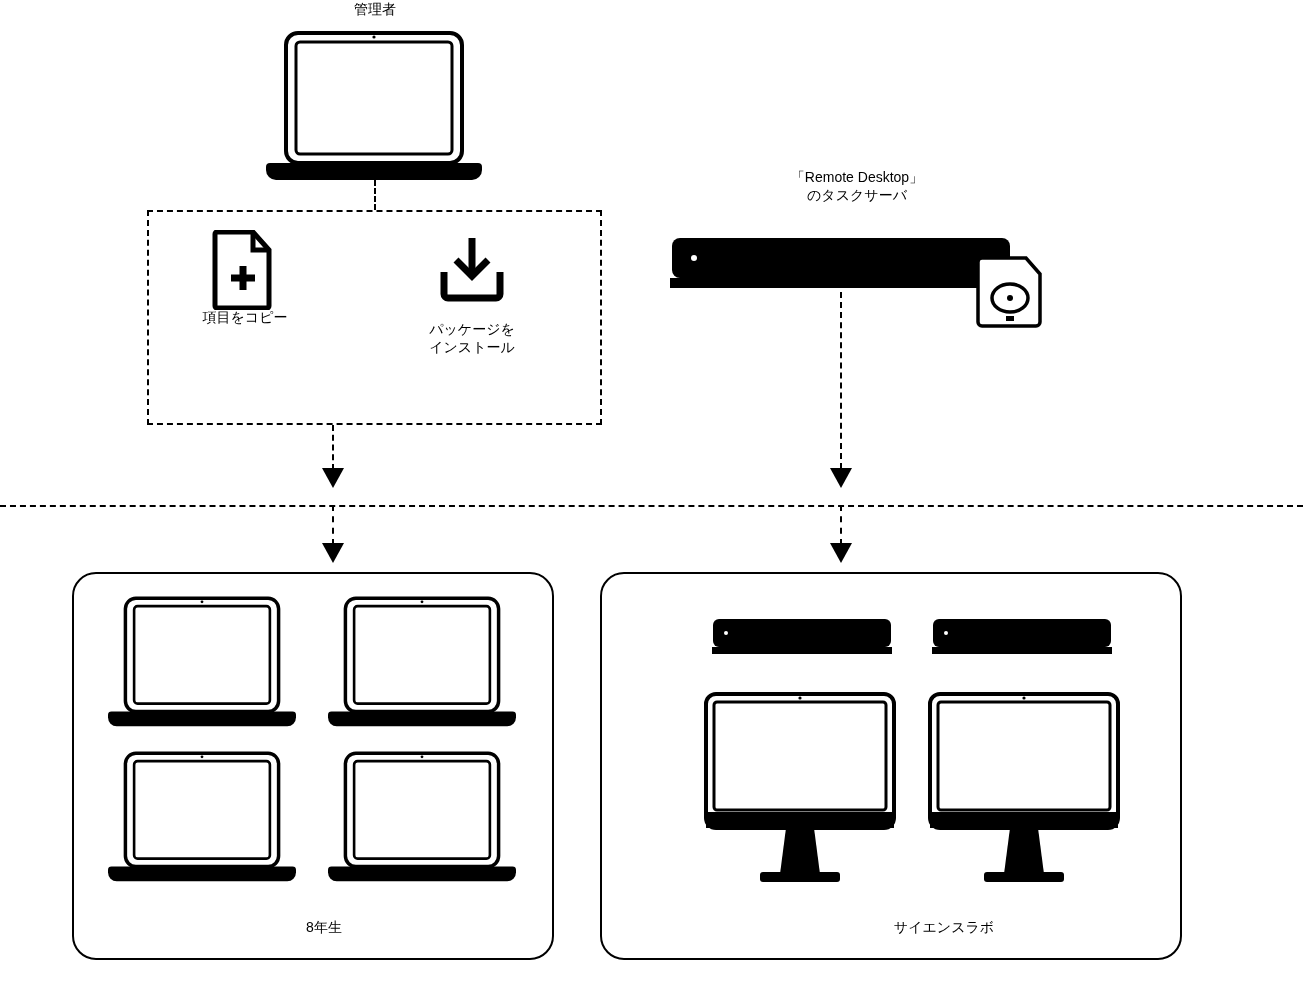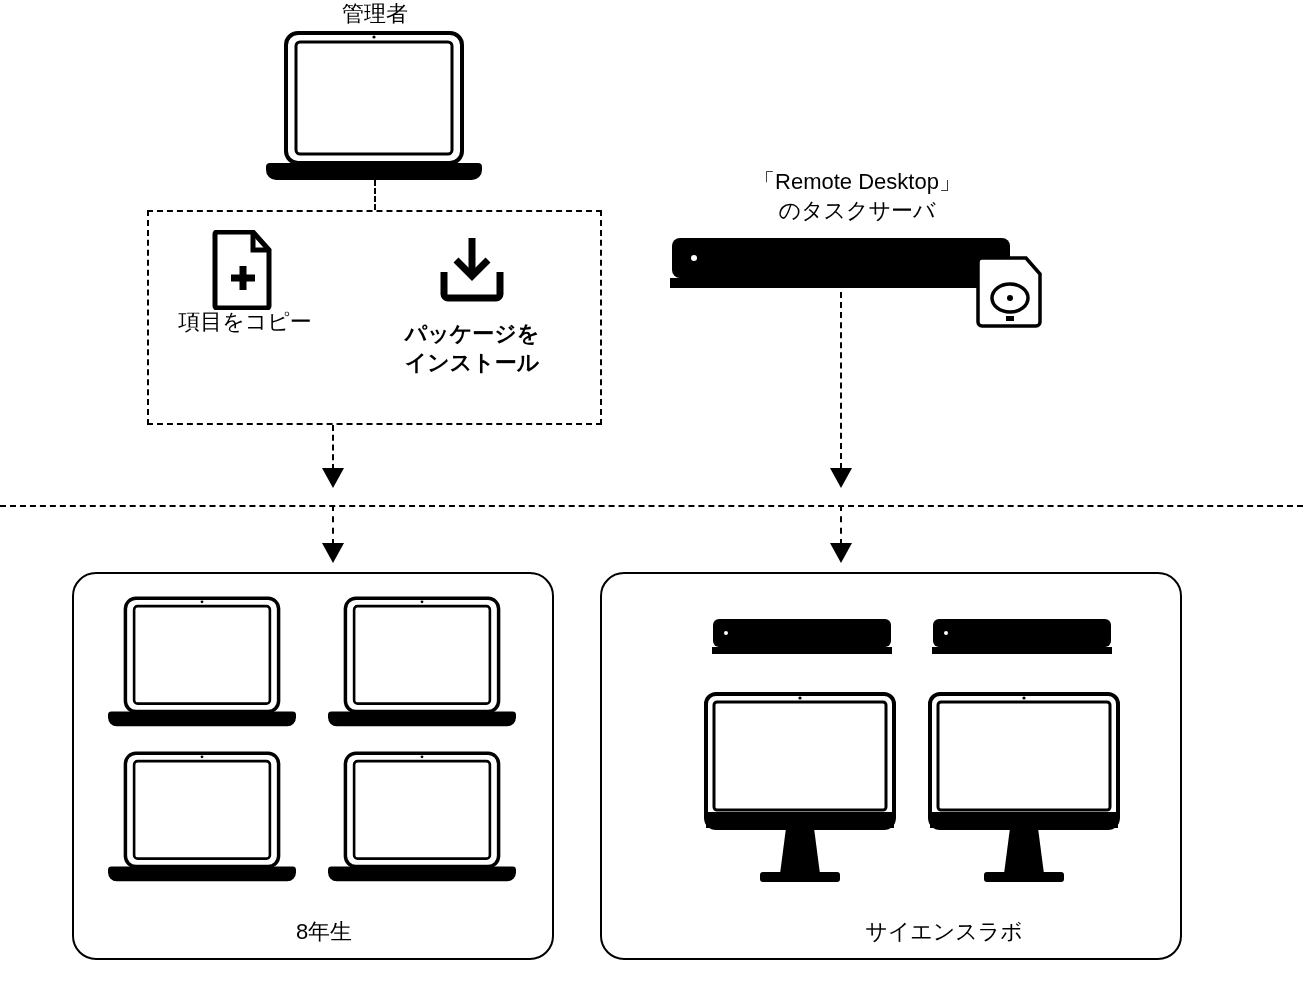--- a/index.html
+++ b/index.html
@@ -6,21 +6,21 @@
   body {
     width: 1303px;
     height: 990px;
     background: #fff;
     font-family: -apple-system, "Helvetica Neue", Arial, "Hiragino Sans", "Hiragino Kaku Gothic ProN", "Yu Gothic", Meiryo, sans-serif;
     position: relative;
     color: #000;
   }
   .label {
     position: absolute;
-    font-size: 22px;
+    font-size: 14px;
     text-align: center;
     white-space: pre;
     line-height: 1.3;
   }
   svg.icon { position: absolute; }
   .dashed-box {
     position: absolute;
     border: 2px dashed #000;
   }
   .group-box {
@@ -67,21 +67,21 @@
   <path d="M42 2 v18 h16" fill="none" stroke="#000" stroke-width="5"></path>
   <path d="M32 36 v24 M20 48 h24" stroke="#000" stroke-width="7" stroke-linecap="butt"></path>
 </svg>
 <div class="label" style="left:155px; top:308px; width:180px;">項目をコピー</div>
 
 <svg class="icon" style="left:436px; top:232px;" width="72" height="72" viewBox="0 0 72 72">
   <path d="M8 40 v22 a4 4 0 0 0 4 4 h48 a4 4 0 0 0 4 -4 V40" fill="none" stroke="#000" stroke-width="7" stroke-linecap="butt"></path>
   <path d="M36 6 v34" stroke="#000" stroke-width="7"></path>
   <path d="M20 28 l16 16 l16 -16" fill="none" stroke="#000" stroke-width="7" stroke-linejoin="miter"></path>
 </svg>
-<div class="label" style="left:382px; top:320px; width:180px;font-weight:bold;">パッケージを
+<div class="label" style="left:382px; top:320px; width:180px;">パッケージを
 インストール</div>
 
 <div class="label" style="left:727px; top:168px; width:260px;text-align:center;">「Remote Desktop」
 のタスクサーバ</div>
 
 <svg class="icon" style="left:670px; top:236px;" width="342" height="56" viewBox="0 0 342 56">
   <rect x="2" y="2" width="338" height="40" rx="8" fill="#000"></rect>
   <rect x="0" y="42" width="342" height="10" fill="#000"></rect>
   <circle cx="24" cy="22" r="3" fill="#fff"></circle>
   <rect x="240" y="15" width="80" height="14" fill="#000"></rect>

